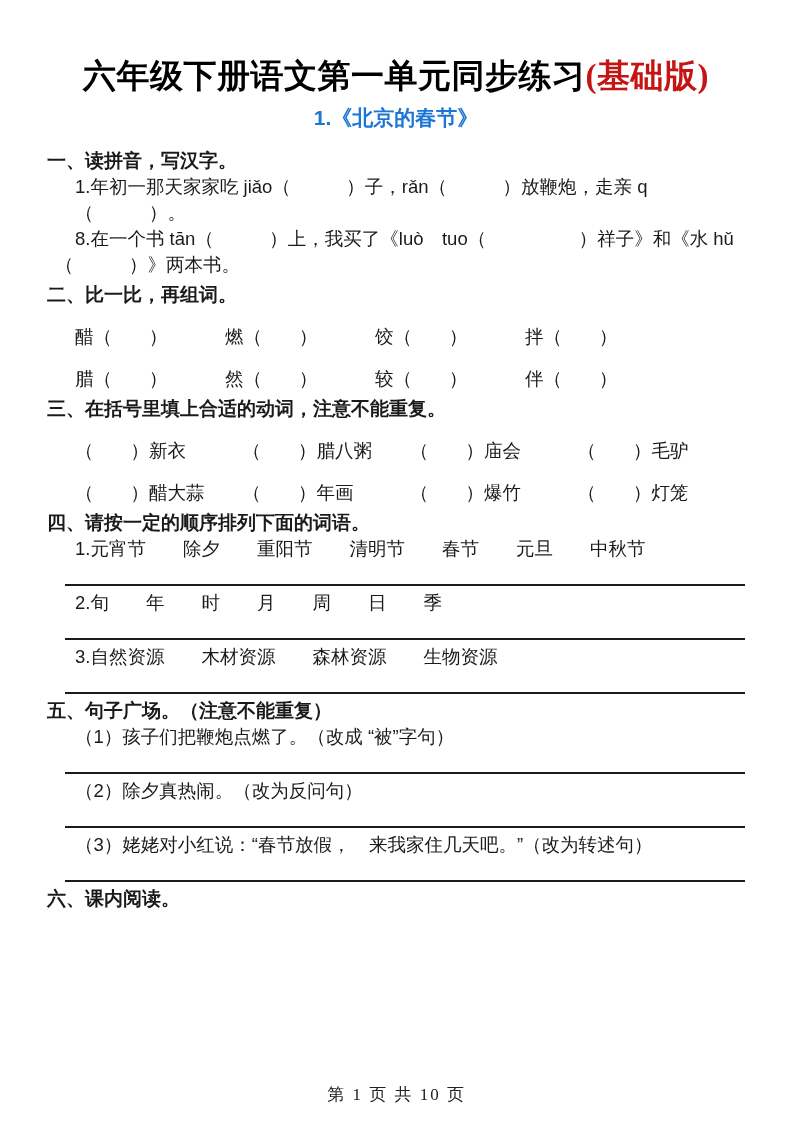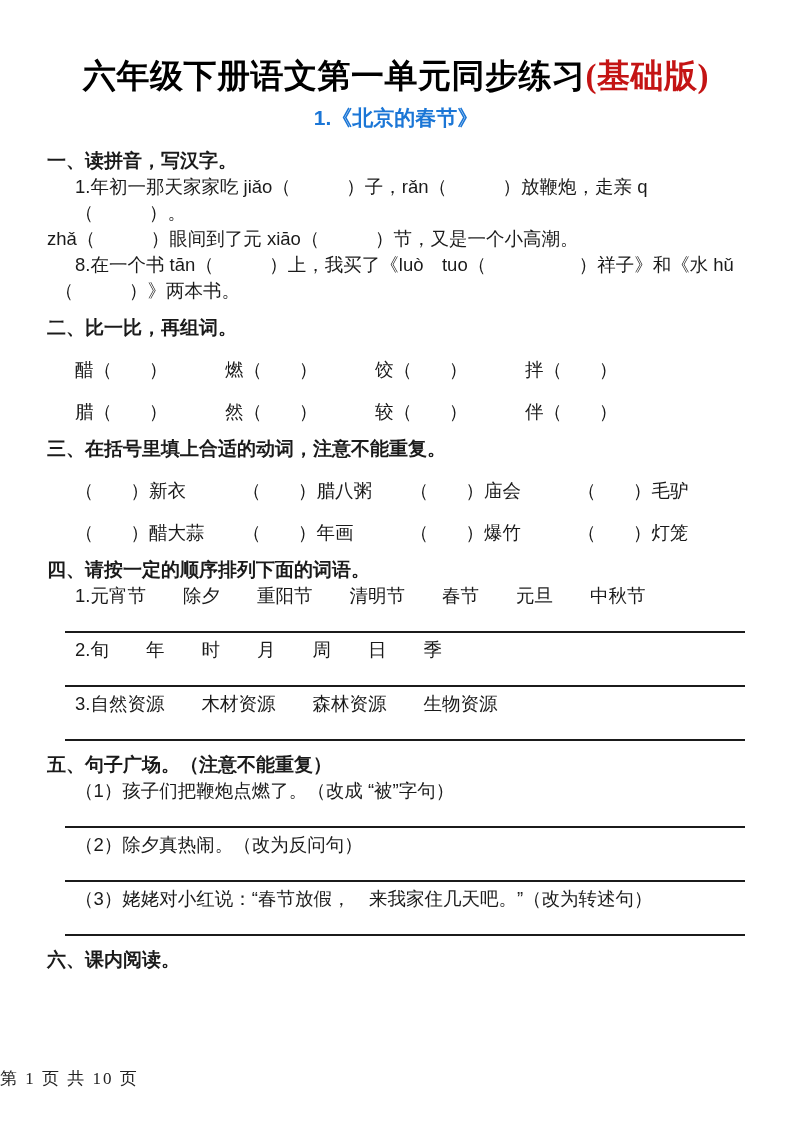--- a/index.html
+++ b/index.html
@@ -22,57 +22,56 @@
   }
   .title .edition{
     color:var(--red);font-weight:600;
     font-family:"Liberation Serif","DejaVu Serif",serif;
   }
   .subtitle{
     margin:2px 0 16px;text-align:center;
     font-size:21px;font-weight:700;line-height:28px;color:var(--blue);
   }
   .sec{
-    font-size:19px;font-weight:700;line-height:26px;margin-top:11px;
+    font-size:19px;font-weight:700;line-height:26px;margin-top:4px;
     white-space:pre-wrap;
   }
   .line{
     font-size:18.5px;line-height:26px;margin-top:0;
     white-space:pre-wrap;
   }
   .indent{padding-left:28px;}
   .indent-sm{padding-left:8px;}
   .row{
     display:flex;margin-top:16px;padding-left:28px;
     font-size:18.5px;line-height:26px;white-space:pre;
   }
   .row.gw>span{width:150px;}
   .row.gv>span{width:168px;}
   .blank{
     height:22px;border-bottom:2px solid var(--line);
     margin:0 0 4px 18px;
   }
   .footer{
-    position:absolute;left:0;right:0;bottom:32px;text-align:left;
+    position:absolute;left:0;right:0;bottom:16px;text-align:center;
     font-family:"Liberation Serif","DejaVu Serif",serif;
     font-size:17px;letter-spacing:2px;color:#222;
   }
 </style>
 </head>
 <body>
 
 <div class="page">
 
   <h1 class="title"><span>六年级下册语文第一单元同步练习</span><span class="edition">(基础版)</span></h1>
 
   <h2 class="subtitle">1.《北京的春节》</h2>
 
   <div class="sec">一、读拼音，写汉字。</div>
   <div class="line indent">1.年初一那天家家吃 jiǎo（　　　）子，rǎn（　　　）放鞭炮，走亲 q（　　　）。</div>
-  <div class="line">zhǎ（　　　）眼间到了元 xiāo（　　　）节，又是一个小高潮。</div>
   <div class="line indent">8.在一个书 tān（　　　）上，我买了《luò　tuo（　　　　　）祥子》和《水 hǔ</div>
   <div class="line indent-sm">（　　　）》两本书。</div>
 
   <div class="sec">二、比一比，再组词。</div>
   <div class="row gw">
     <span>醋（　　）</span>
     <span>燃（　　）</span>
     <span>饺（　　）</span>
     <span>拌（　　）</span>
   </div>

